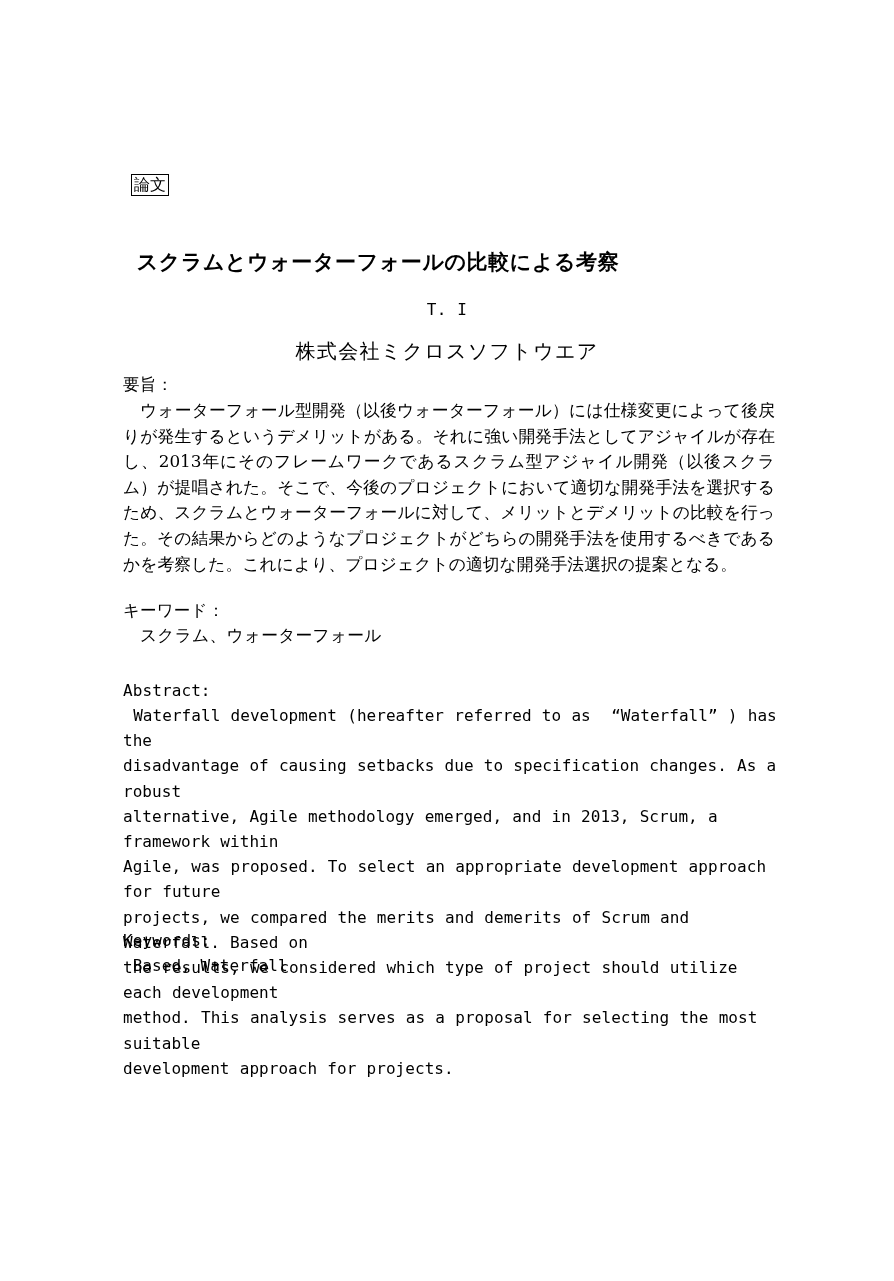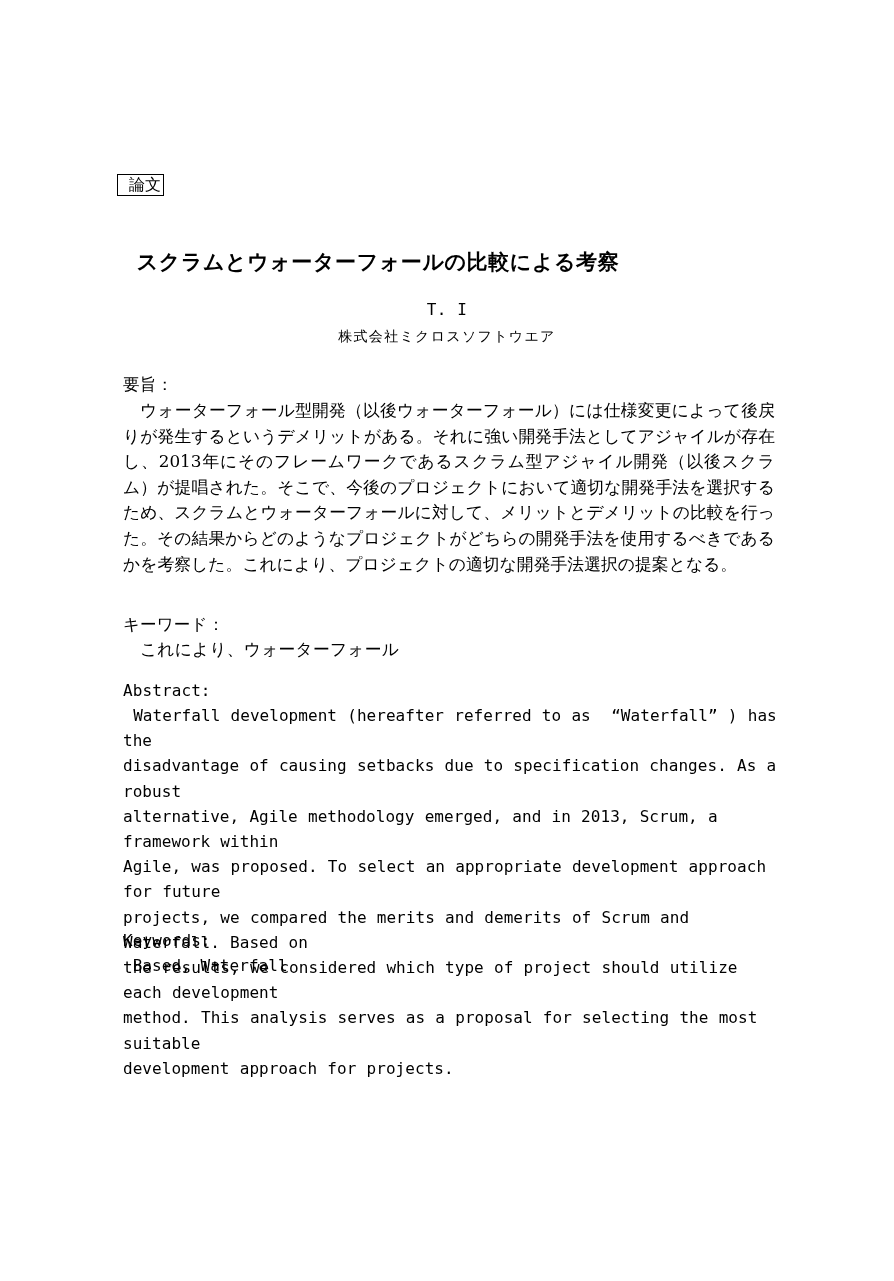--- a/index.html
+++ b/index.html
@@ -34,24 +34,24 @@
     font-family: "DejaVu Sans Mono", "Liberation Mono", monospace;
     font-size: 16.5px;
     letter-spacing: 0.4px;
     white-space: pre;
     line-height: 20px;
   }
 
   
   .cat-box {
     position: absolute;
-    left: 117px;
+    left: 131px;
     top: 174px;
     border: 1.3px solid #000000;
-    padding: 0px 2px 1px 11px;
+    padding: 0px 2px 1px 2px;
     font-family: "DejaVu Sans", sans-serif;
     font-size: 16px;
     line-height: 19px;
     letter-spacing: 0px;
     display: inline-block;
   }
 
   
   .title {
     position: absolute;
@@ -73,25 +73,25 @@
     width: 648px;
     text-align: center;
   }
   .author-name {
     font-family: "DejaVu Sans Mono", "Liberation Mono", monospace;
     font-size: 16px;
     line-height: 23px;
     letter-spacing: 0.5px;
   }
   .author-affil {
-    font-family: Liberation Serif, serif;
-    font-size: 14px;
+    font-family: Liberation Sans, sans-serif;
+    font-size: 20px;
     line-height: 26px;
     letter-spacing: 1.3px;
-    margin-top: 3px;
+    margin-top: 17px;
   }
 
   
   .ja-section {
     position: absolute;
     left: 123px;
     top: 372px;
     width: 652px;
   }
   .ja-label {
@@ -108,21 +108,21 @@
     text-align: justify;
     text-justify: inter-character;
     text-indent: 17px;
     margin-top: 1px;
   }
 
   
   .ja-kw-section {
     position: absolute;
     left: 123px;
-    top: 612px;
+    top: 598px;
     width: 652px;
   }
   .ja-kw-label {
     font-family: "DejaVu Serif", serif;
     font-size: 16.5px;
     line-height: 25px;
     letter-spacing: 0.2px;
   }
   .ja-kw-value {
     font-family: "DejaVu Serif", serif;
@@ -190,21 +190,21 @@
     <div class="author-affil">株式会社ミクロスソフトウエア</div>
   </div>
 
   <div class="ja-section">
     <div class="ja-label">要旨：</div>
     <p class="ja-body">ウォーターフォール型開発（以後ウォーターフォール）には仕様変更によって後戻りが発生するというデメリットがある。それに強い開発手法としてアジャイルが存在し、2013年にそのフレームワークであるスクラム型アジャイル開発（以後スクラム）が提唱された。そこで、今後のプロジェクトにおいて適切な開発手法を選択するため、スクラムとウォーターフォールに対して、メリットとデメリットの比較を行った。その結果からどのようなプロジェクトがどちらの開発手法を使用するべきであるかを考察した。これにより、プロジェクトの適切な開発手法選択の提案となる。</p>
   </div>
 
   <div class="ja-kw-section">
     <div class="ja-kw-label">キーワード：</div>
-    <div class="ja-kw-value">これにより、ウォーターフォール</div>
+    <div class="ja-kw-value">スクラム、ウォーターフォール</div>
   </div>
 
   <div class="en-section">
     <div class="en-label">Abstract:</div>
     <div class="en-body"> Waterfall development (hereafter referred to as  “Waterfall” ) has the
 disadvantage of causing setbacks due to specification changes. As a robust
 alternative, Agile methodology emerged, and in 2013, Scrum, a framework within
 Agile, was proposed. To select an appropriate development approach for future
 projects, we compared the merits and demerits of Scrum and Waterfall. Based on
 the results, we considered which type of project should utilize each development

